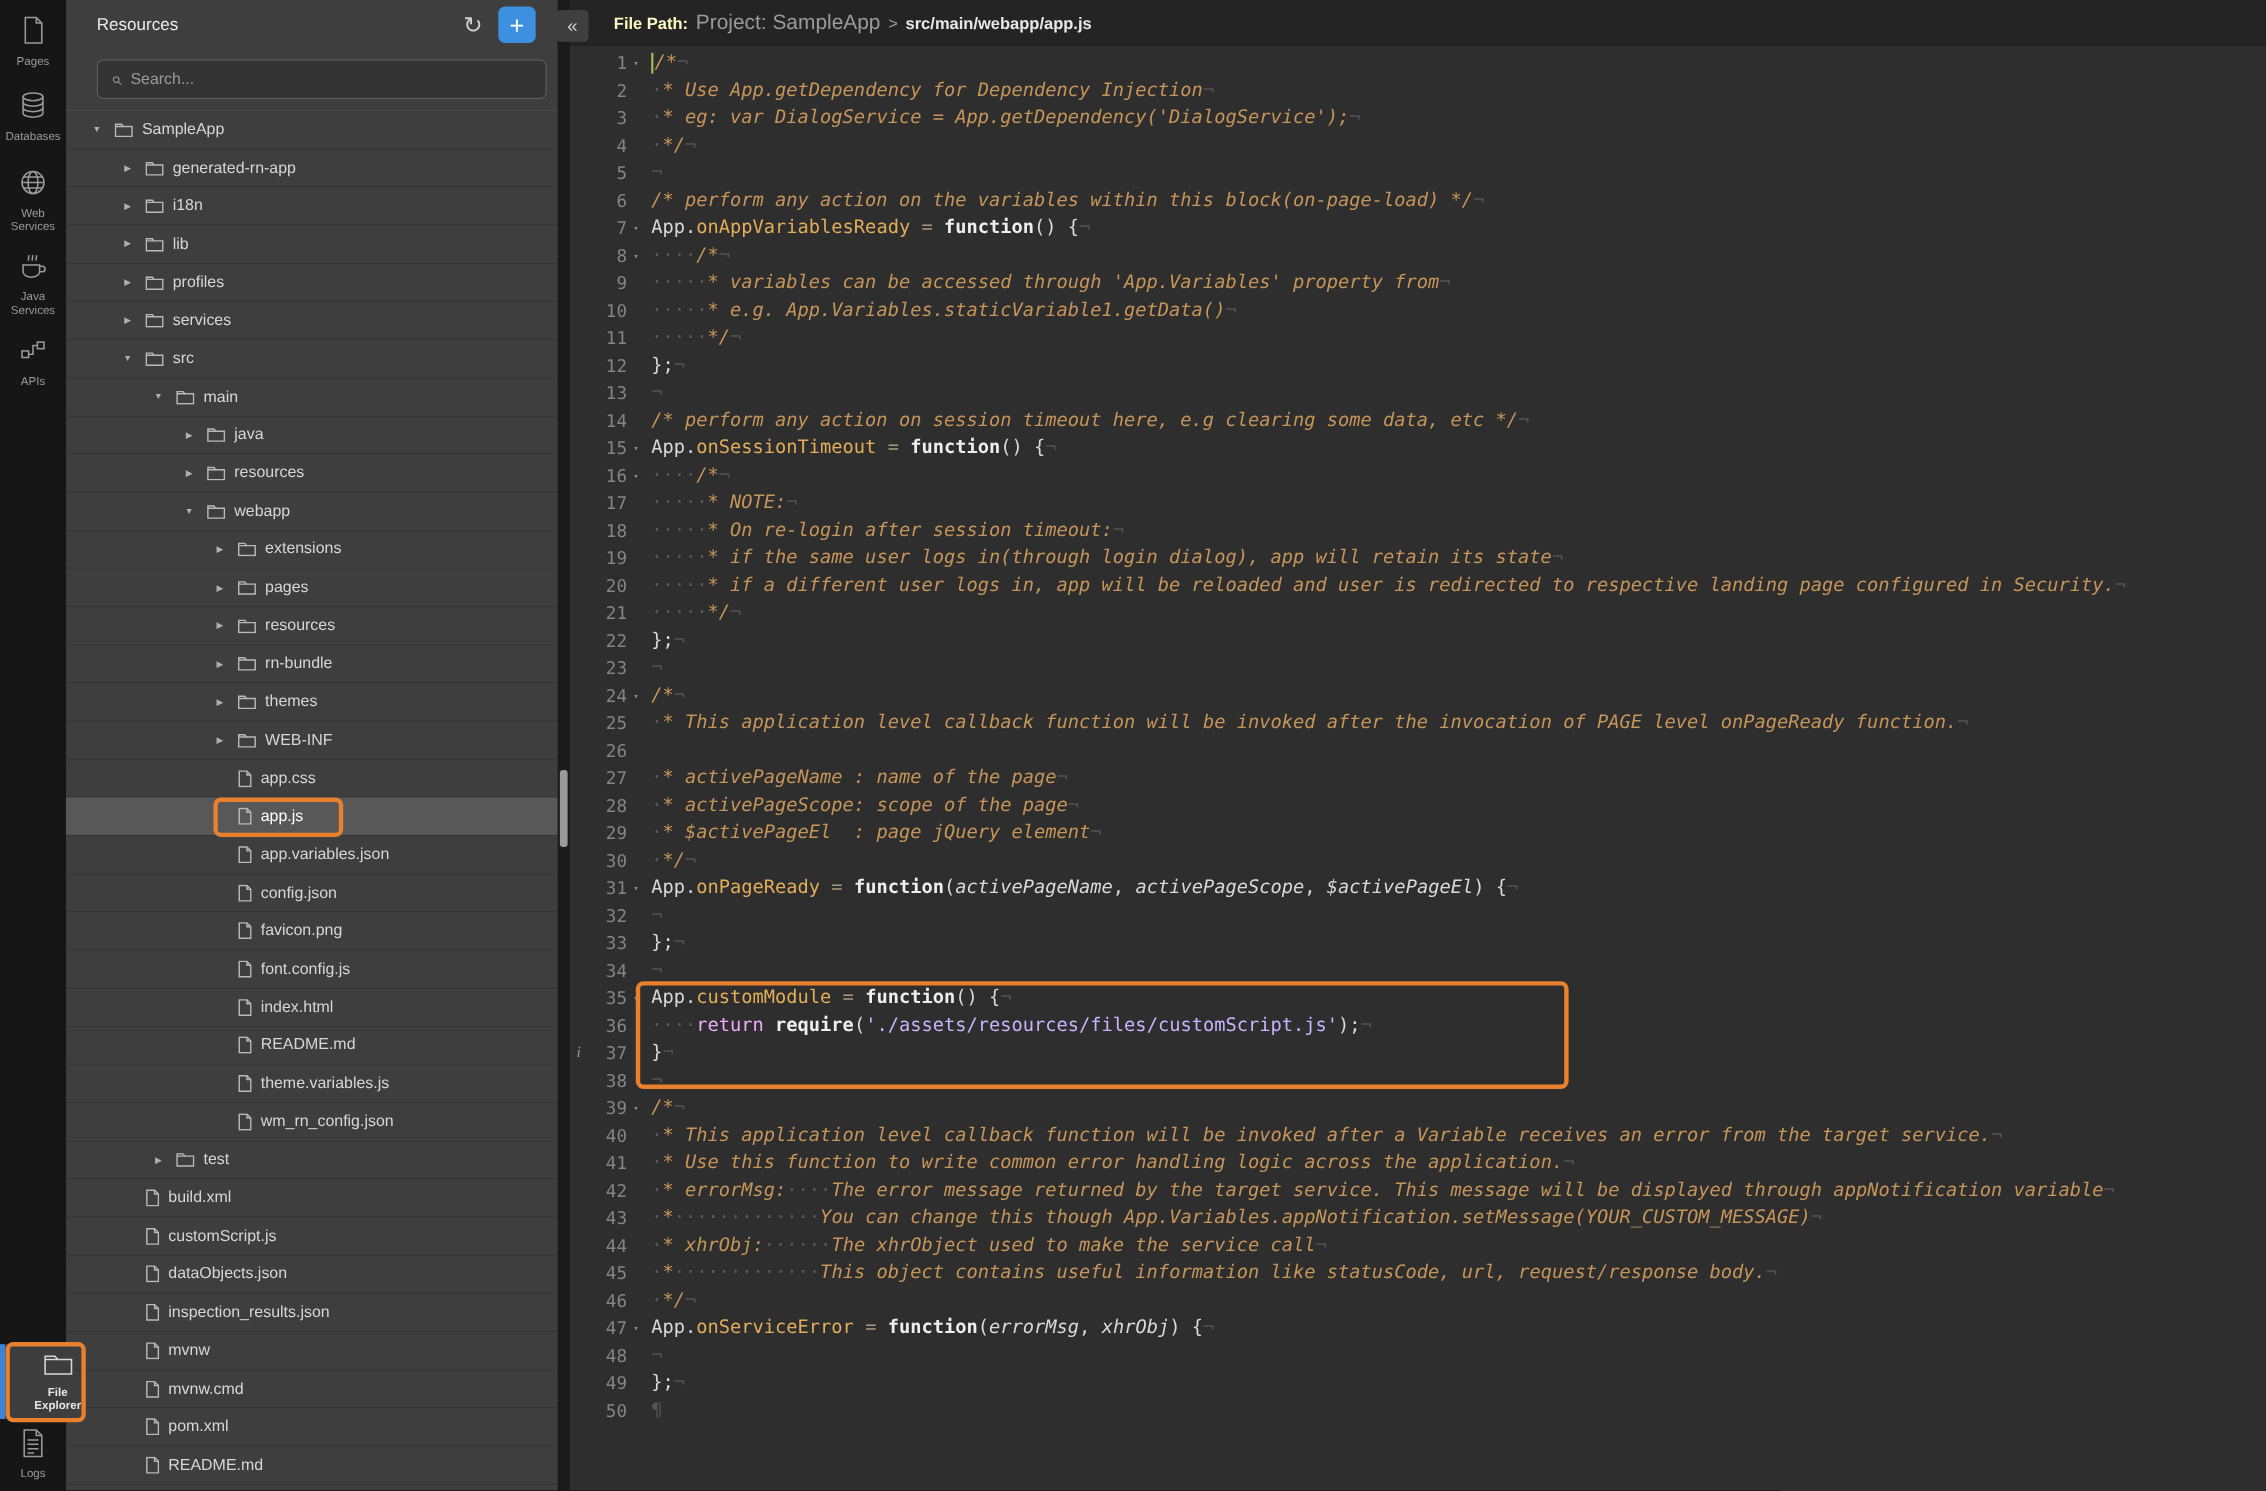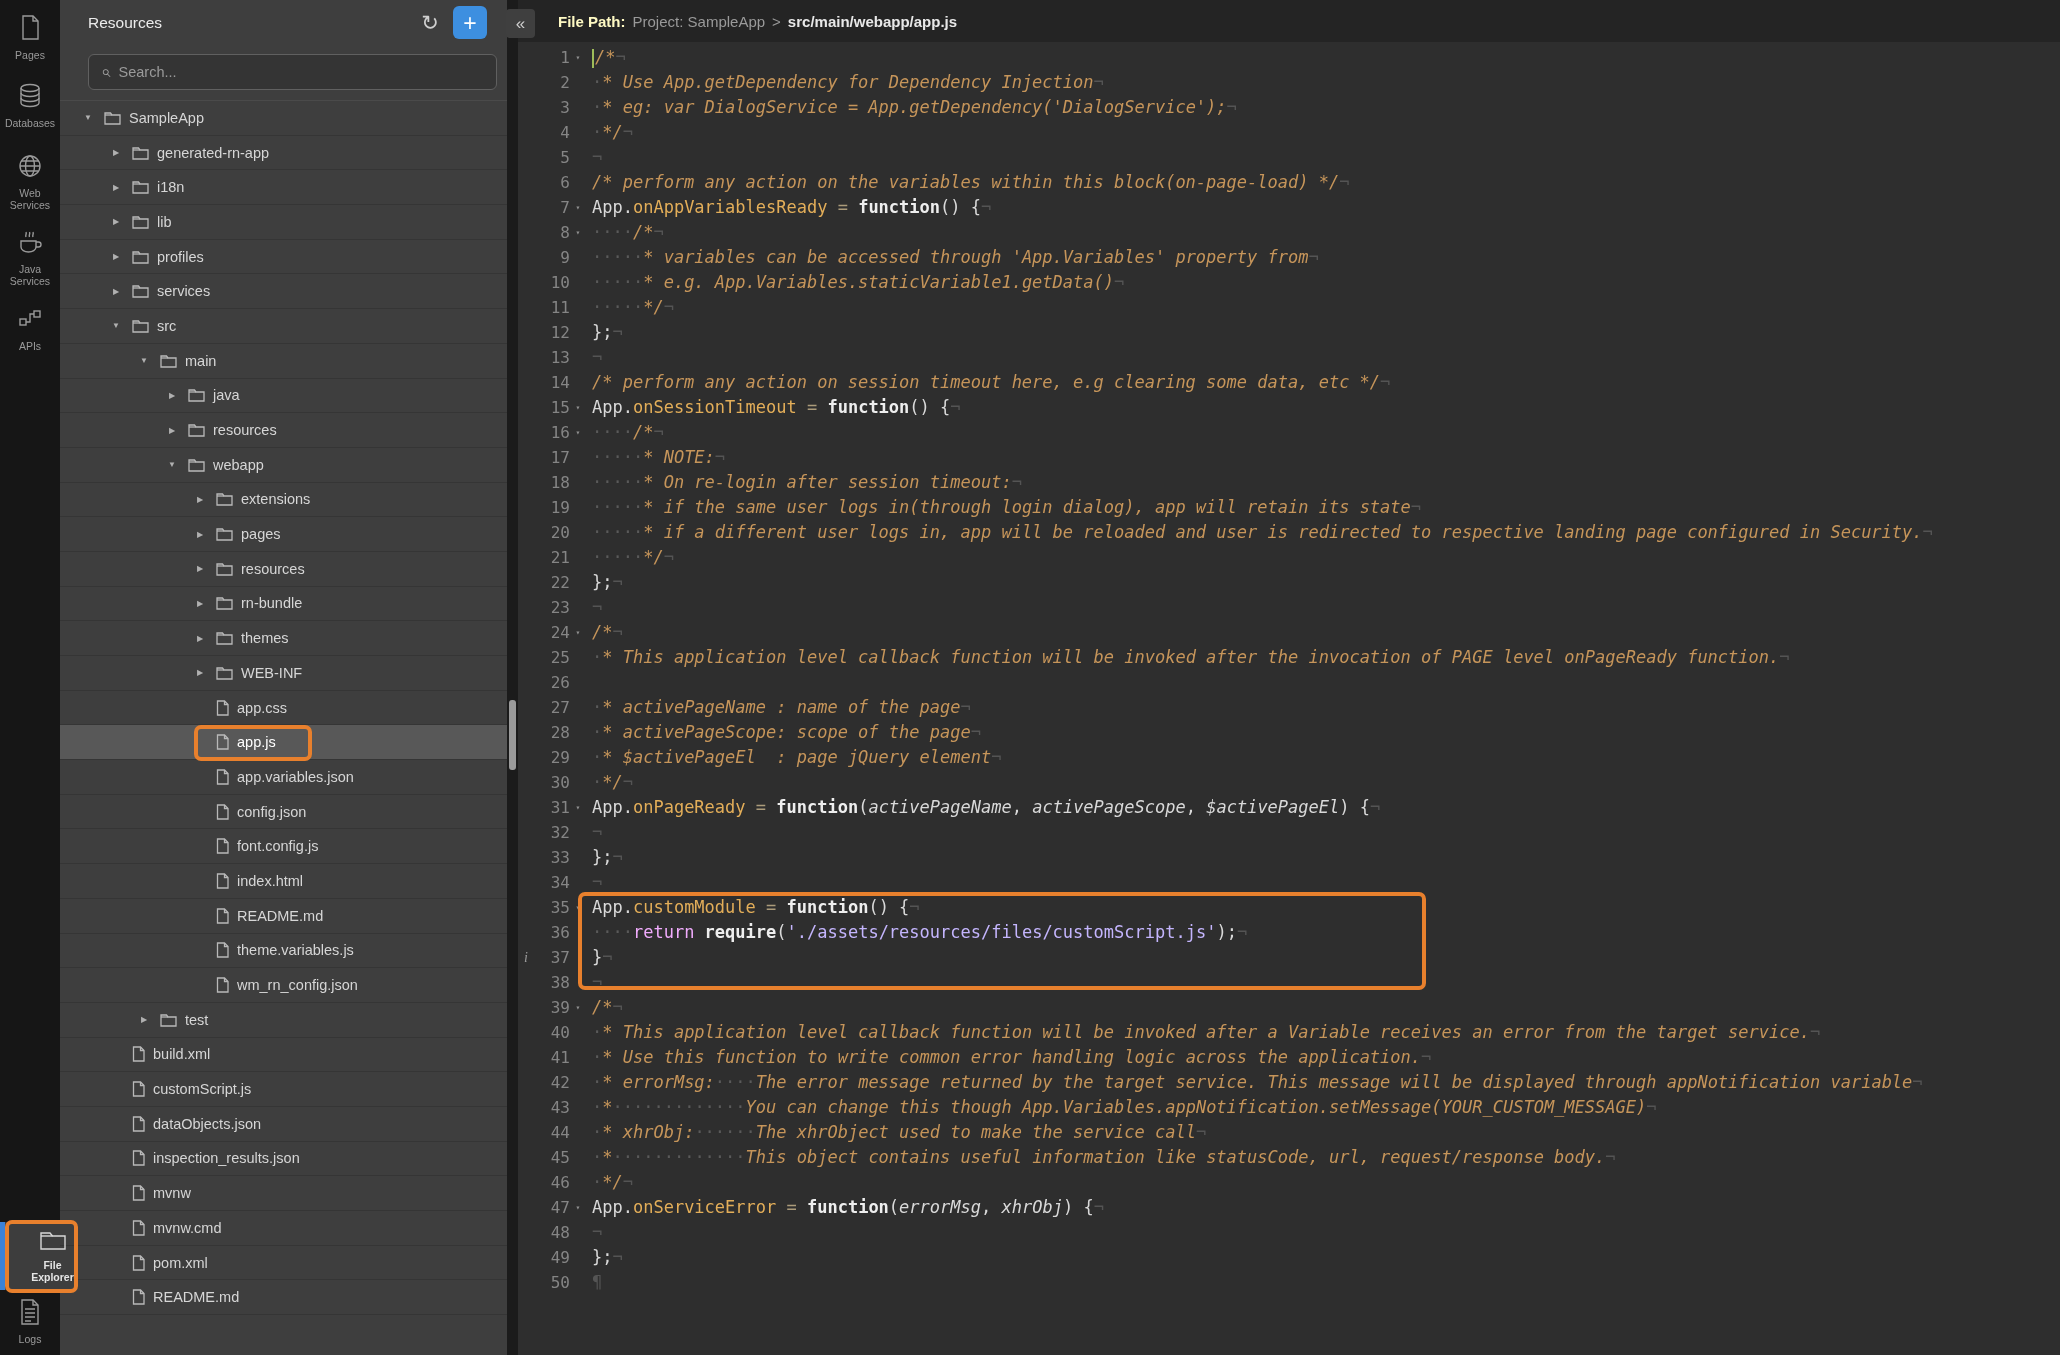--- a/index.html
+++ b/index.html
@@ -32,21 +32,21 @@
   .tw-icon { flex:none; margin:0 8px 0 10px; display:flex; }
   .tw-icon svg { stroke:#b9b9b9; fill:none; stroke-width:1.3; }
   .tw-label { font-size:14.5px; color:#d6d6d6; white-space:nowrap; }
   .tree-row.selected .tw-label { color:#ffffff; }
   
   #seam { position:absolute; left:507px; top:0; width:11px; height:1355px; background:#1b1b1b; z-index:4; }
   #tree-scrollbar { position:absolute; left:509px; top:700px; width:7px; height:70px; background:#9a9a9a; border-radius:3px; z-index:6; }
   
   #filepath-bar { position:absolute; left:518px; top:0; width:1542px; height:42px; background:#242424; display:flex; align-items:center; z-index:3; }
   #filepath-bar .fp-prefix { color:#fef9c3; font-weight:bold; font-size:15px; margin-left:40px; }
-  #filepath-bar .fp-project { color:#9a9a9a; font-size:15px; margin-left:7px; }
+  #filepath-bar .fp-project { color:#9a9a9a; font-size:19px; margin-left:7px; }
   #filepath-bar .fp-sep { color:#9a9a9a; font-size:15px; margin:0 7px; }
   #filepath-bar .fp-path { color:#e8e8e8; font-weight:bold; font-size:15px; }
   #collapse-btn { position:absolute; left:506px; top:9px; width:29px; height:29px; background:#3f3f3f; border:none; border-radius:4px; color:#cfcfcf; font-size:17px; z-index:7; cursor:pointer; }
   #editor { position:absolute; left:518px; top:42px; width:1542px; height:1313px; background:#2e2e2e; }
   #code-lines { position:absolute; left:0; top:3px; width:100%; }
   .code-row { display:flex; height:25px; font-family:"DejaVu Sans Mono", monospace; font-size:17px; line-height:25px; }
   .gutter { flex:none; width:68px; display:flex; align-items:center; }
   .g-info { width:16px; text-align:center; color:#9a9a9a; font-family:"Liberation Serif",serif; font-style:italic; font-size:14px; }
   .g-num { width:36px; text-align:right; color:#858585; font-size:16px; }
   .g-fold { width:16px; text-align:center; color:#8f8f8f; font-size:8px; }
@@ -377,20 +377,31 @@
         </div>
         <div class="tree-row">
           <span style="flex: 0 0 auto; width: 134px;"></span>
           <span class="tw-arrow"></span>
           <span class="tw-icon">
             <svg width="13" height="16" viewBox="0 0 13 16">
               <path d="M1.5 1 h7 l3.5 3.5 v10.5 h-10.5 z"></path>
               <path d="M8.5 1 v3.5 h3.5"></path>
             </svg>
           </span>
+          <span class="tw-label">favicon.png</span>
+        </div>
+        <div class="tree-row">
+          <span style="flex: 0 0 auto; width: 134px;"></span>
+          <span class="tw-arrow"></span>
+          <span class="tw-icon">
+            <svg width="13" height="16" viewBox="0 0 13 16">
+              <path d="M1.5 1 h7 l3.5 3.5 v10.5 h-10.5 z"></path>
+              <path d="M8.5 1 v3.5 h3.5"></path>
+            </svg>
+          </span>
           <span class="tw-label">font.config.js</span>
         </div>
         <div class="tree-row">
           <span style="flex: 0 0 auto; width: 134px;"></span>
           <span class="tw-arrow"></span>
           <span class="tw-icon">
             <svg width="13" height="16" viewBox="0 0 13 16">
               <path d="M1.5 1 h7 l3.5 3.5 v10.5 h-10.5 z"></path>
               <path d="M8.5 1 v3.5 h3.5"></path>
             </svg>

